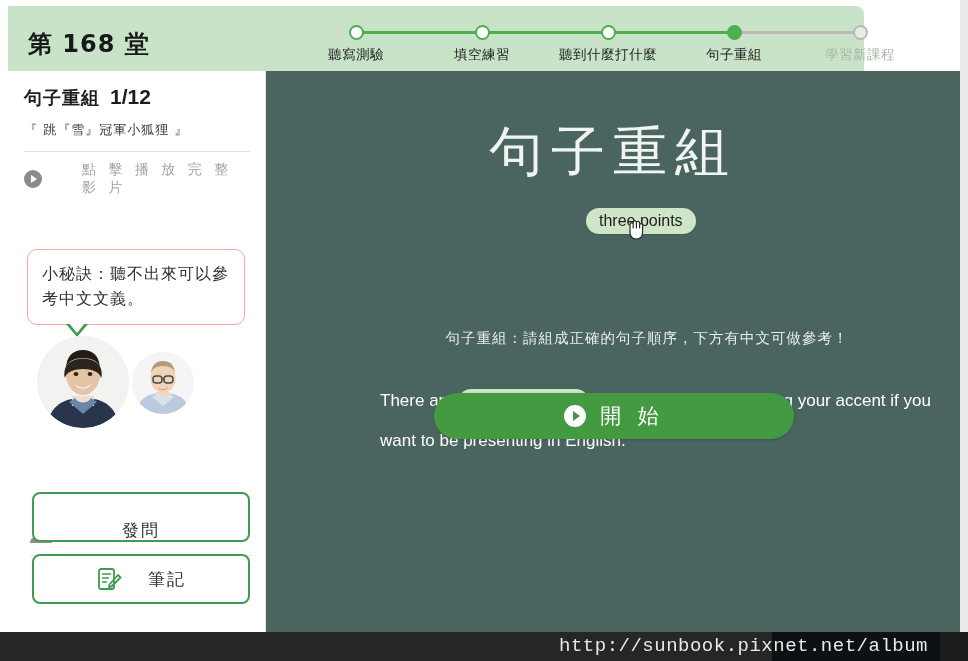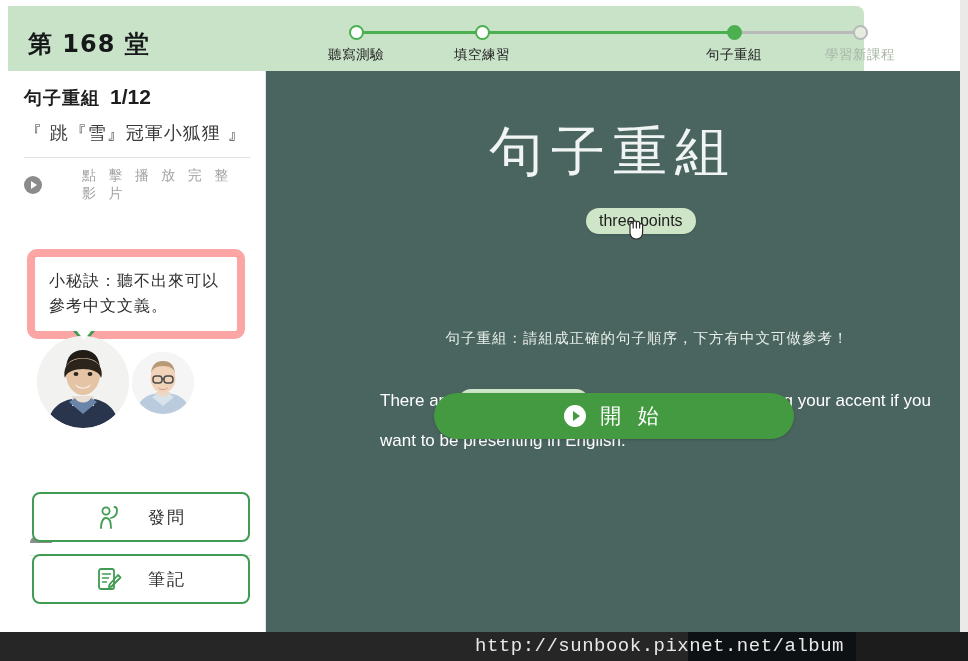--- a/index.html
+++ b/index.html
@@ -68,41 +68,41 @@
     border-right:1px solid #e3e3e3;
     box-sizing:border-box;
   }
   .sb-head{position:absolute;left:16px;top:14px;width:226px;}
   .sb-title-row{display:flex;align-items:baseline;gap:10px;}
   .sb-title{font-size:18px;color:#1d1d1f;font-weight:700;
     font-family:"DejaVu Sans","Liberation Sans",sans-serif;letter-spacing:1px;}
   .sb-count{font-size:21px;color:#1d1d1f;font-weight:700;
     font-family:"Liberation Sans",sans-serif;}
   .sb-sub{
-    margin-top:11px;font-size:18px;color:#3a3a3a;letter-spacing:1px;
+    margin-top:11px;font-size:13px;color:#3a3a3a;letter-spacing:1px;
     font-family:"DejaVu Sans","Liberation Sans",sans-serif;white-space:nowrap;
   }
   .sb-divider{margin-top:12px;height:1px;background:#e0e0e0;width:226px;}
   .sb-play{
     margin-top:9px;display:flex;align-items:center;gap:8px;cursor:pointer;
   }
   .play-circle{
     width:18px;height:18px;border-radius:50%;background:#8b8b8b;
     display:flex;align-items:center;justify-content:center;flex:none;
   }
   .play-circle::after{
     content:"";display:block;width:0;height:0;margin-left:2px;
     border-left:6px solid #fff;border-top:4px solid transparent;border-bottom:4px solid transparent;
   }
   .sb-play-label{font-size:14px;color:#a3a3a3;letter-spacing:4px;
     font-family:"DejaVu Sans","Liberation Sans",sans-serif;margin-left:32px;}
   
   .tip{
     position:absolute;left:19px;top:178px;width:218px;
-    border:8px solid #fca5a5;border-radius:10px;background:#fff;
+    border:1px solid #fca5a5;border-radius:10px;background:#fff;
     padding:12px 14px 12px 14px;box-sizing:border-box;
   }
   .tip-text{font-size:16px;color:#2f2f2f;line-height:1.55;letter-spacing:1px;
     font-family:"DejaVu Sans","Liberation Sans",sans-serif;}
   .tip::after{
     content:"";position:absolute;left:38px;bottom:-13px;width:0;height:0;
     border-left:11px solid transparent;border-right:11px solid transparent;
     border-top:13px solid #3f9c52;
   }
   .tip::before{
@@ -123,21 +123,21 @@
   .secretary-label{font-size:14px;color:#9b9b9b;letter-spacing:1px;
     font-family:"DejaVu Sans","Liberation Sans",sans-serif;}
   .sb-divider2{position:absolute;left:22px;top:484px;width:222px;height:1px;background:#dfe7de;}
   
   .act-btn{
     position:absolute;left:24px;width:218px;height:50px;
     border:2px solid #3f9c52;border-radius:8px;background:#fff;
     display:flex;align-items:center;justify-content:center;gap:26px;
     cursor:pointer;box-sizing:border-box;
   }
-  .act-btn.one{top:421px;}
+  .act-btn.one{top:421px;flex-direction:column;}
   .act-btn.two{top:483px;}
   .act-label{font-size:17px;color:#2f2f2f;letter-spacing:2px;
     font-family:"DejaVu Sans","Liberation Sans",sans-serif;}
   
   .stage{
     position:absolute;left:266px;top:71px;width:694px;height:561px;
     background:#4a6560;overflow:hidden;
   }
   .stage-title{
     position:absolute;left:0;top:45px;width:694px;text-align:center;
@@ -183,21 +183,21 @@
     display:flex;align-items:center;justify-content:center;flex:none;
   }
   .start-circle::after{
     content:"";width:0;height:0;margin-left:3px;
     border-left:7px solid #449a41;border-top:5px solid transparent;border-bottom:5px solid transparent;
   }
   .start-label{font-size:21px;color:#ffffff;letter-spacing:5px;
     font-family:"DejaVu Sans","Liberation Sans",sans-serif;}
   
   .wmbar{
-    position:absolute;left:0;top:632px;width:856px;height:29px;
+    position:absolute;left:0;top:632px;width:940px;height:29px;
     background:#262626;
   }
   .wmbar .dark{
     position:absolute;right:0;top:0;width:168px;height:29px;background:#0d1114;
   }
   .wm-text{
     position:absolute;right:12px;top:3px;
     font-family:"Liberation Mono","DejaVu Sans Mono",monospace;
     font-size:19px;color:#e8e8e8;letter-spacing:0.5px;
   }
@@ -224,20 +224,24 @@
         <div class="step-track"></div>
         <div class="step-track-done"></div>
 
         <div class="step" style="left:144px;">
           <span class="dot"></span>
           <span class="lbl">填空練習</span>
         </div>
         <div class="step" style="left:18px;">
           <span class="dot"></span>
           <span class="lbl">聽寫測驗</span>
+        </div>
+        <div class="step" style="left:270px;">
+          <span class="dot"></span>
+          <span class="lbl">聽到什麼打什麼</span>
         </div>
         <div class="step current" style="left:396px;">
           <span class="dot"></span>
           <span class="lbl">句子重組</span>
         </div>
         <div class="step upcoming" style="left:522px;">
           <span class="dot"></span>
           <span class="lbl">學習新課程</span>
         </div>
       </div>

